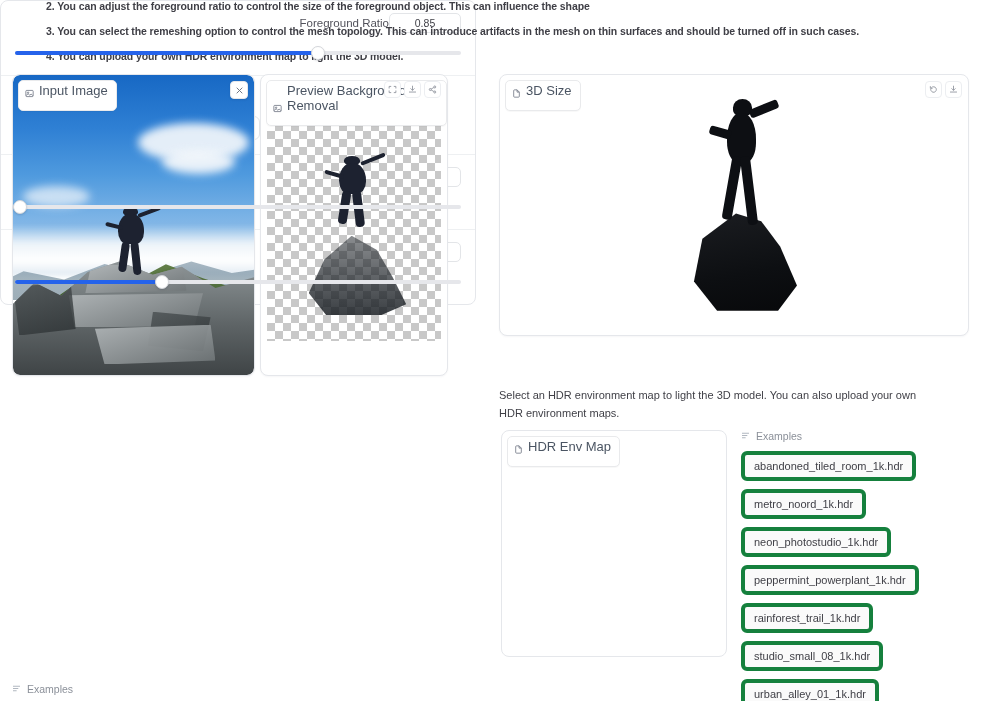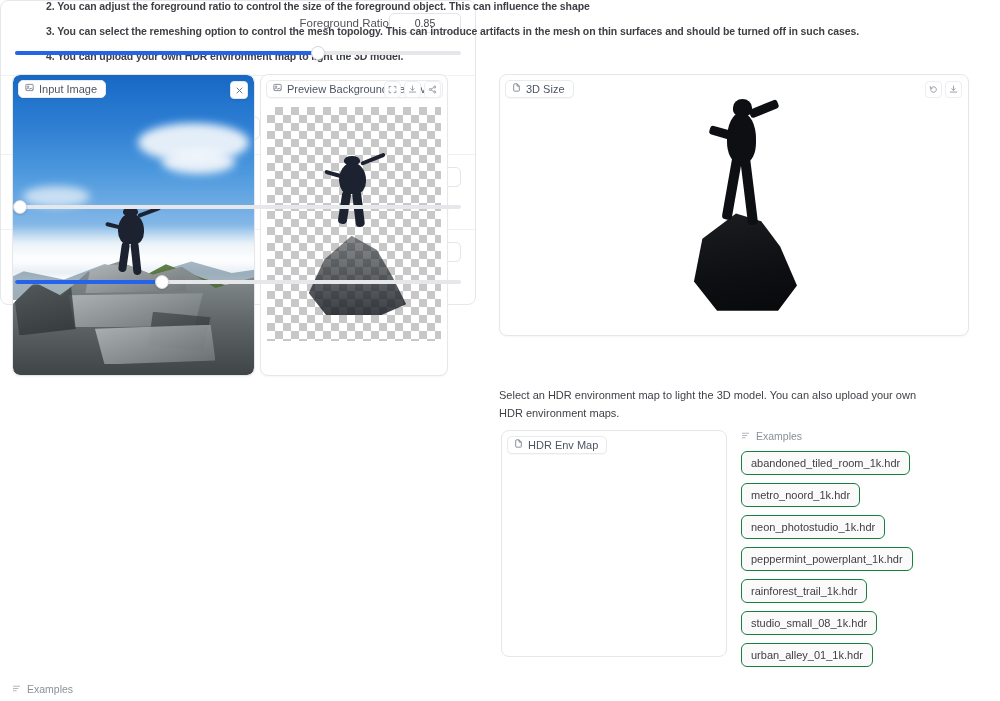--- a/index.html
+++ b/index.html
@@ -44,27 +44,27 @@
     background: #ffffff;
     border: 1px solid #e5e7eb;
     border-radius: 8px;
     box-shadow: 0 1px 2px rgba(16,24,40,0.04);
   }
   .panel-label {
     position: absolute;
     top: 5px;
     left: 5px;
     display: flex;
-    align-items: flex-start;
+    align-items: flex-end;
     gap: 5px;
     background: #ffffff;
     border: 1px solid #e9eaec;
     border-radius: 5px;
-    padding: 2px 8px 2px 6px;
-    font-size: 11px;
+    padding: 2px 8px 12px 6px;
+    font-size: 13px;
     color: #4b5563;
     z-index: 5;
     box-shadow: 0 1px 1px rgba(16,24,40,0.03);
   }
   .panel-label svg { display: block; }
   .tool-row {
     position: absolute;
     top: 6px;
     display: flex;
     gap: 3px;
@@ -266,21 +266,21 @@
 
   #hdr-examples {
     position: absolute; left: 741px; top: 430px; width: 228px;
   }
   .ex-head {
     display: flex; align-items: center; gap: 6px;
     font-size: 10.5px; color: #8b9099; margin-bottom: 9px;
   }
   .ex-item {
     display: inline-flex; align-items: center;
-    border: 1px solid #15803d; border-radius: 6px;
+    border: 4px solid #15803d; border-radius: 6px;
     background: #fafafa;
     font-size: 11px; color: #3f3f46;
     padding: 5px 9px;
     margin-bottom: 8px;
   }
 </style>
 </head>
 <body>
 
 <div class="page">

